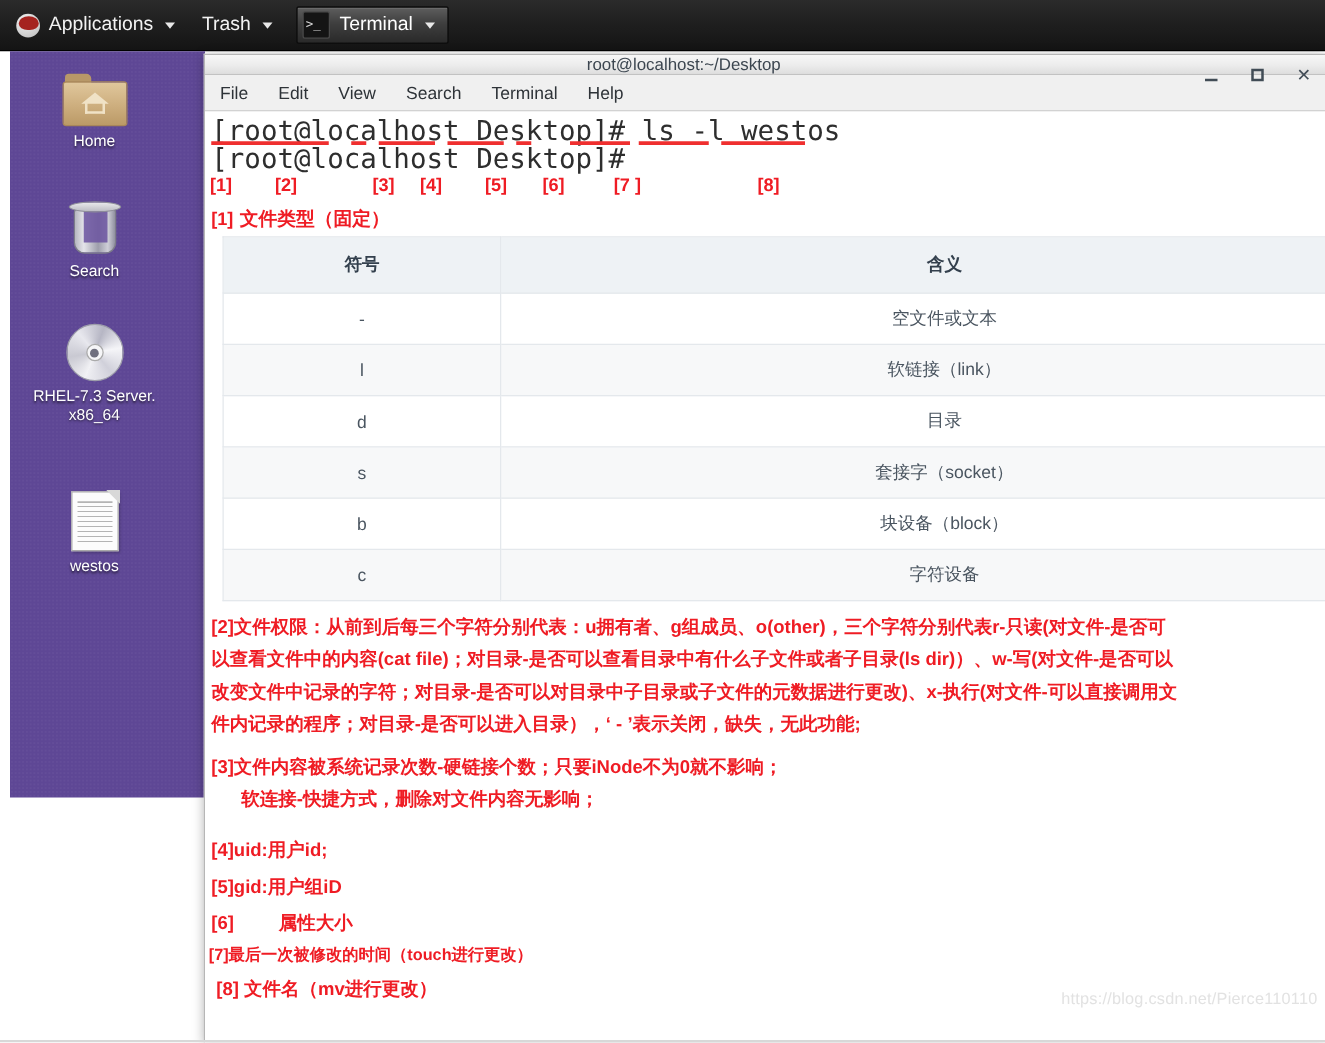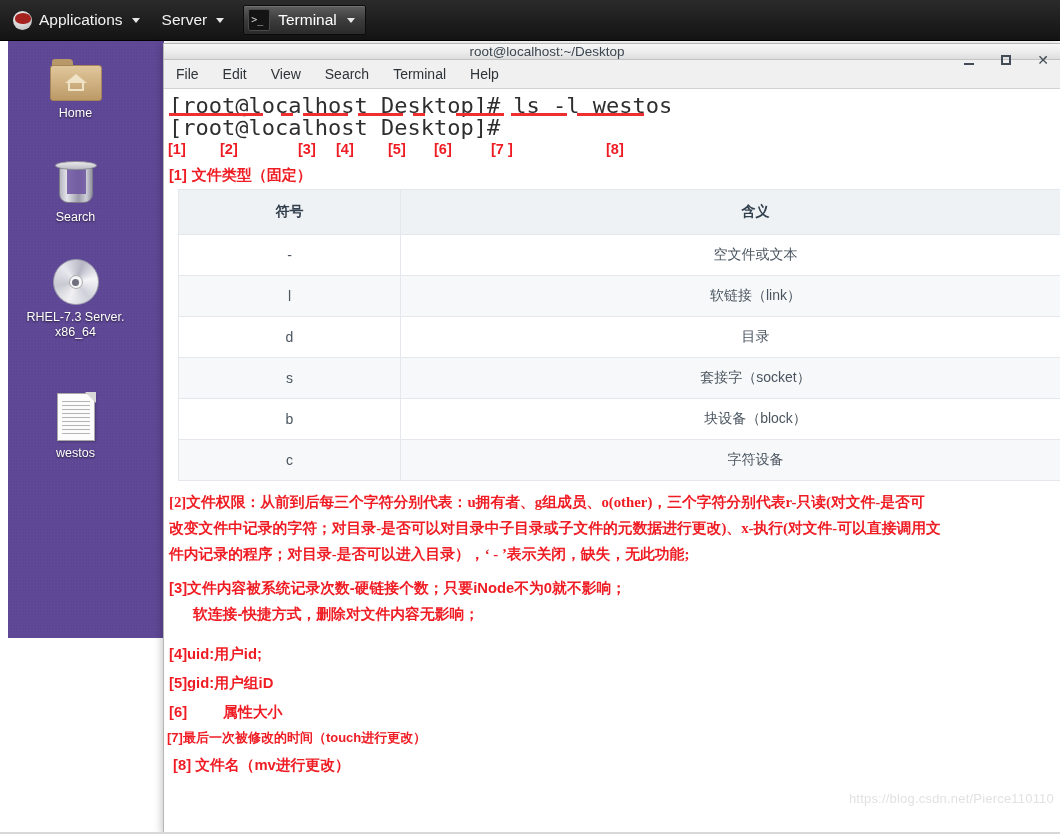--- a/index.html
+++ b/index.html
@@ -213,21 +213,20 @@
     padding: 13px 6px;
   }
   .tbl td.sym { width: 222px; }
   .tbl tbody tr:nth-child(even) { background: #f7f8f9; }
 
   
   .note {
     color: #ef1c24; font-weight: bold;
     font-size: 14.8px; line-height: 26px;
     padding: 8px 4px 0 3px;
-    font-family: Liberation Serif, serif;
   }
   .note-lines { }
   .note-lines div { white-space: nowrap; }
 
   .blk3 { padding: 8px 4px 0 3px; color: #ef1c24; font-weight: bold;
           font-size: 14.8px; line-height: 26px; }
   .blk3 .indent { padding-left: 24px; }
 
   .item { color: #ef1c24; font-weight: bold; font-size: 14.8px;
           padding: 4px 0 0 3px; }
@@ -250,21 +249,21 @@
 
 <div id="root">
 
   <div class="top-panel">
     <div class="panel-item first">
       <span class="rh-logo"></span>
       <span>Applications</span>
       <span class="caret"></span>
     </div>
     <div class="panel-item">
-      <span>Server</span>
+      <span>Trash</span>
       <span class="caret"></span>
     </div>
     <div class="task-btn">
       <span class="term-ico">&gt;_</span>
       <span>Terminal</span>
       <span class="caret"></span>
     </div>
   </div>
 
   <div class="desktop">
@@ -389,20 +388,21 @@
           </tr>
           <tr>
             <td class="sym">c</td>
             <td>字符设备</td>
           </tr>
         </tbody>
       </table>
 
       <div class="note note-lines">
         <div>[2]文件权限：从前到后每三个字符分别代表：u拥有者、g组成员、o(other)，三个字符分别代表r-只读(对文件-是否可</div>
+        <div>以查看文件中的内容(cat file)；对目录-是否可以查看目录中有什么子文件或者子目录(ls dir)）、w-写(对文件-是否可以</div>
         <div>改变文件中记录的字符；对目录-是否可以对目录中子目录或子文件的元数据进行更改)、x-执行(对文件-可以直接调用文</div>
         <div>件内记录的程序；对目录-是否可以进入目录），‘ - ’表示关闭，缺失，无此功能;</div>
       </div>
 
       <div class="blk3">
         <div>[3]文件内容被系统记录次数-硬链接个数；只要iNode不为0就不影响；</div>
         <div class="indent">软连接-快捷方式，删除对文件内容无影响；</div>
       </div>
 
       <div class="item" style="padding-top:18px">[4]uid:用户id;</div>

